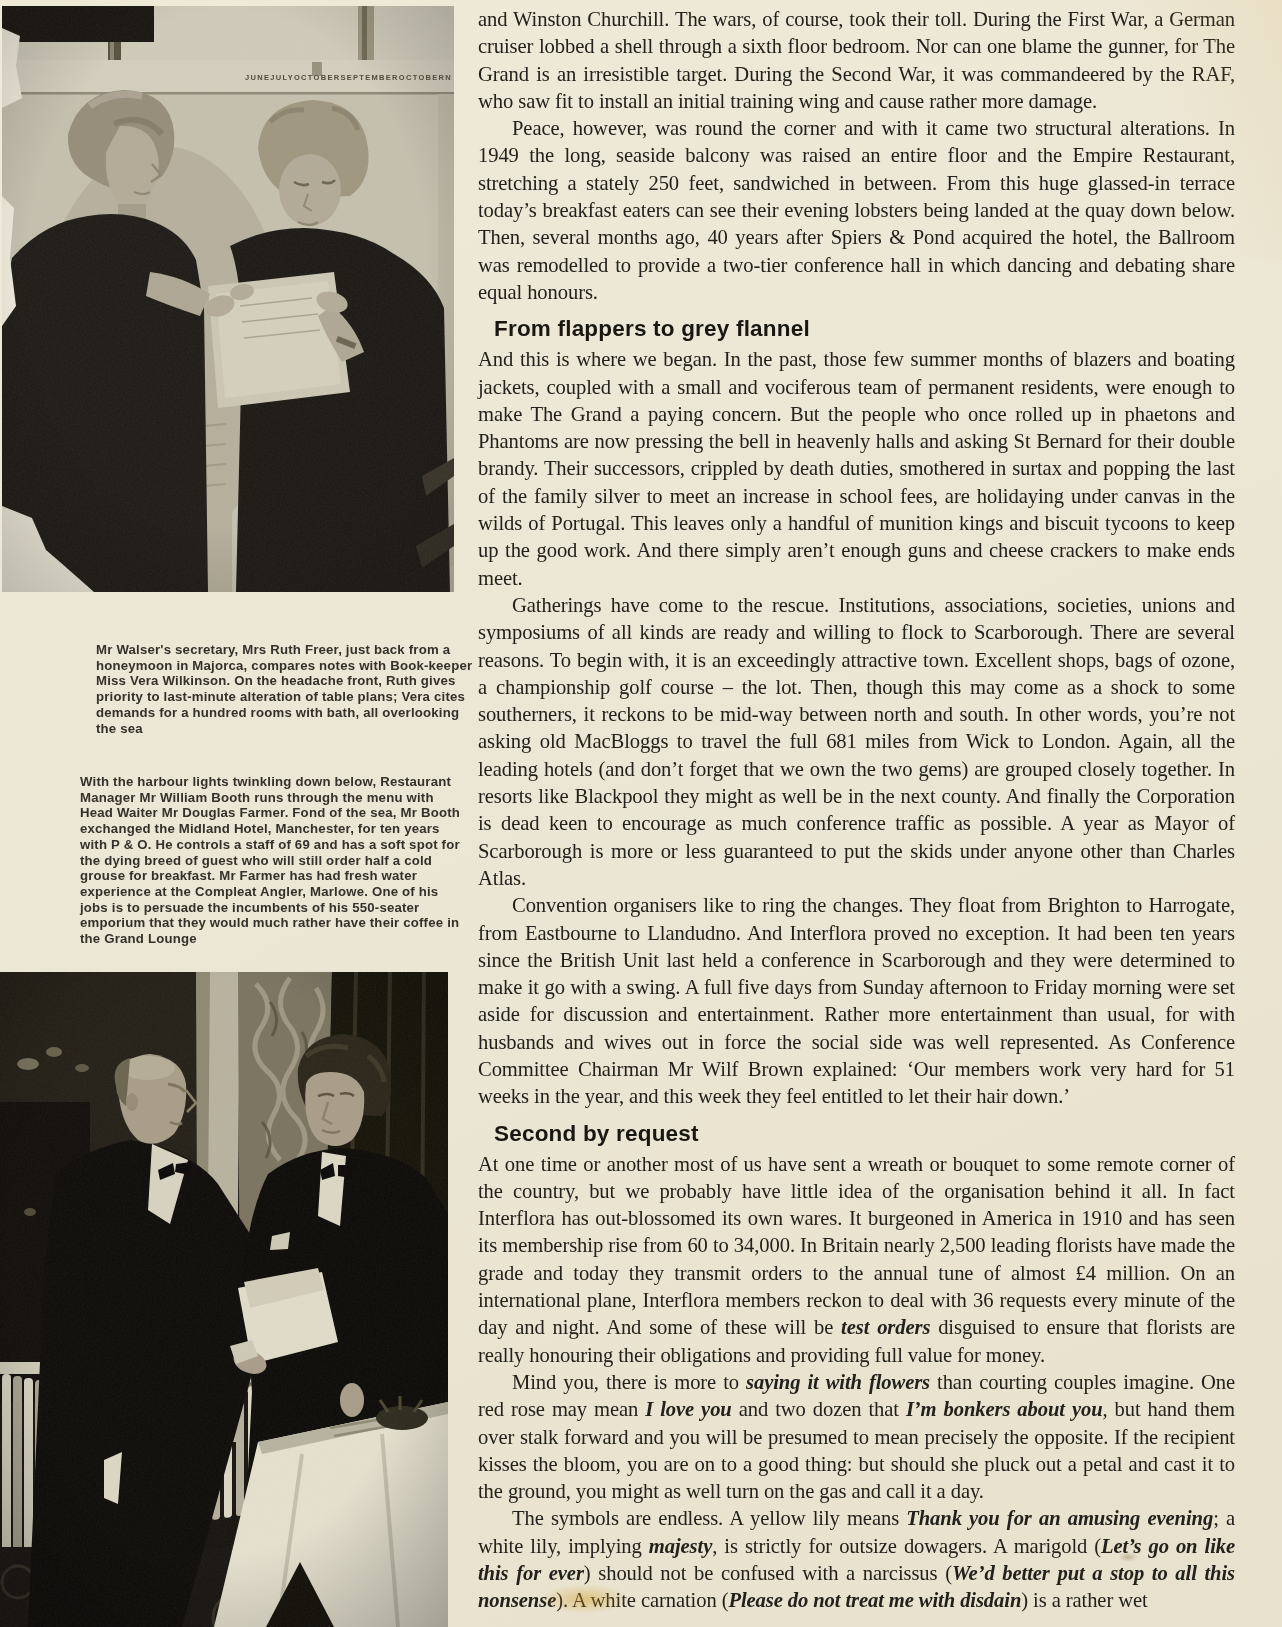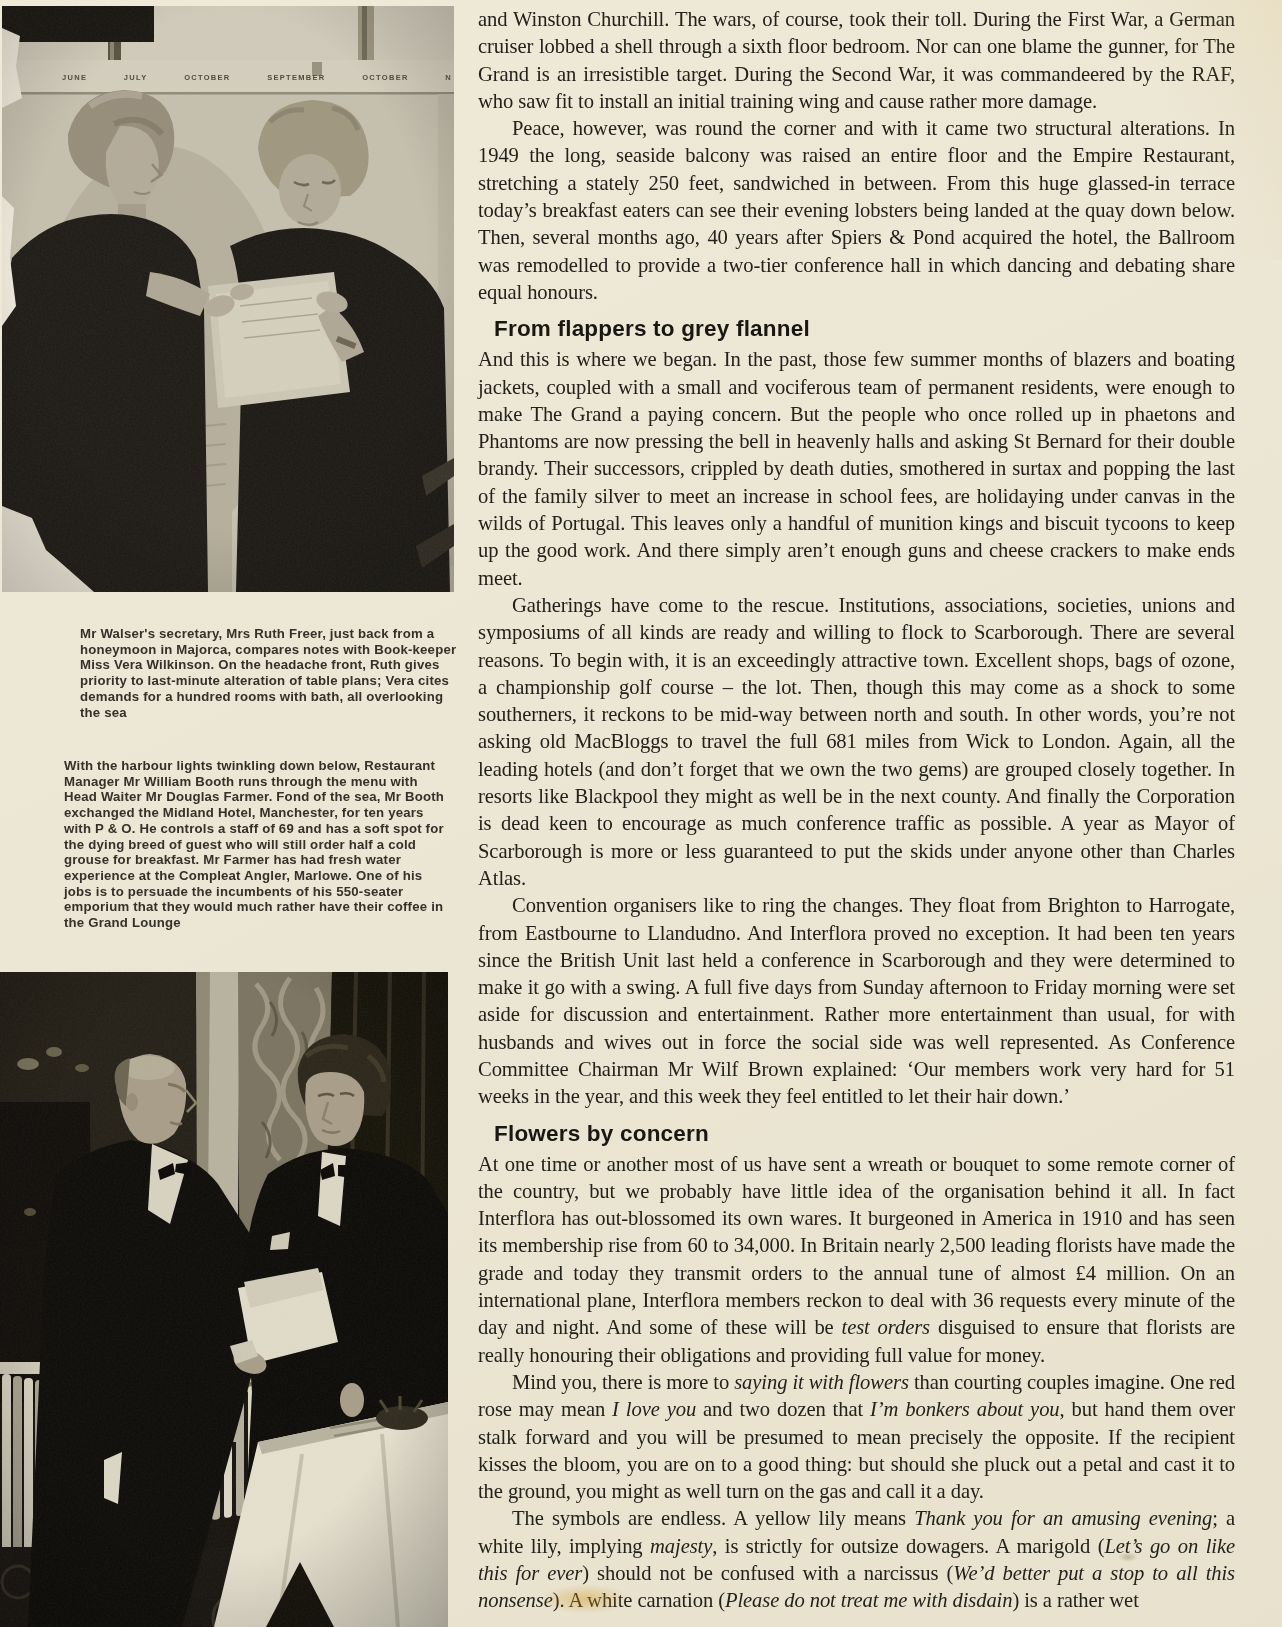--- a/index.html
+++ b/index.html
@@ -9,40 +9,40 @@
     background-image:linear-gradient(155deg,#efe9d8 0%,#ebe5d3 55%,#e7e1cd 100%);
     font-family:"Liberation Serif",serif;
   }
   .article{
     position:absolute;left:478px;top:6px;width:757px;
     color:#23211b;font-size:20.6px;line-height:27.3px;text-align:justify;
     letter-spacing:-0.1px;
   }
   .bodypara{margin:0;}
   .bodypara.ind{text-indent:34px;}
-  .bodypara em{font-style:italic;}
+  .bodypara em{font-style:italic;font-weight:bold;}
   .subhead{
     font-family:"Liberation Sans",sans-serif;font-weight:bold;
     font-size:22.5px;line-height:26px;margin:10px 0 4px 16px;color:#191711;
     text-align:left;letter-spacing:0.2px;text-indent:0;
   }
   .caption{
     position:absolute;font-family:"Liberation Sans",sans-serif;font-weight:bold;
     font-size:13.2px;line-height:15.7px;color:#34312a;letter-spacing:0.2px;
-    text-align:left;margin:0;
+    text-align:left;margin:16px;
   }
   #cap1{left:80px;top:626px;width:382px;}
   #cap2{left:64px;top:758px;width:386px;}
   .photo{position:absolute;}
   #photo1{left:2px;top:6px;width:452px;height:586px;}
   #photo2{left:0px;top:972px;width:448px;height:655px;}
   .photo svg{display:block;width:100%;height:100%;}
   .cal-months{
     position:absolute;left:0;top:57px;width:100%;height:28px;
-    display:flex;justify-content:space-between;align-items:center;
+    display:flex;justify-content:flex-end;align-items:center;
     padding:0 2px 0 60px;box-sizing:border-box;overflow:hidden;
   }
   .month{
     font-family:"Liberation Sans",sans-serif;font-size:7.5px;font-weight:bold;
     letter-spacing:1.3px;color:#514c3c;white-space:nowrap;flex:0 0 auto;
   }
   .stain{position:absolute;pointer-events:none;}
   #stain1{left:540px;top:1584px;width:90px;height:30px;border-radius:50%;
     background:radial-gradient(ellipse,rgba(210,155,35,0.45),rgba(210,155,35,0) 70%);}
   #stain2{left:1118px;top:1552px;width:20px;height:10px;border-radius:50%;
@@ -276,21 +276,21 @@
   </svg>
 </div>
 
 <div class="article">
     <p class="bodypara"><span>and Winston Churchill. The wars, of course, took their toll. During the First War, a German cruiser lobbed a shell through a sixth floor bedroom. Nor can one blame the gunner, for The Grand is an irresistible target. During the Second War, it was commandeered by the RAF, who saw fit to install an initial training wing and cause rather more damage.</span></p>
     <p class="bodypara ind"><span>Peace, however, was round the corner and with it came two structural alterations. In 1949 the long, seaside balcony was raised an entire floor and the Empire Restaurant, stretching a stately 250 feet, sandwiched in between. From this huge glassed-in terrace today’s breakfast eaters can see their evening lobsters being landed at the quay down below. Then, several months ago, 40 years after Spiers &amp; Pond acquired the hotel, the Ballroom was remodelled to provide a two-tier conference hall in which dancing and debating share equal honours.</span></p>
     <div class="subhead">From flappers to grey flannel</div>
     <p class="bodypara"><span>And this is where we began. In the past, those few summer months of blazers and boating jackets, coupled with a small and vociferous team of permanent residents, were enough to make The Grand a paying concern. But the people who once rolled up in phaetons and Phantoms are now pressing the bell in heavenly halls and asking St Bernard for their double brandy. Their successors, crippled by death duties, smothered in surtax and popping the last of the family silver to meet an increase in school fees, are holidaying under canvas in the wilds of Portugal. This leaves only a handful of munition kings and biscuit tycoons to keep up the good work. And there simply aren’t enough guns and cheese crackers to make ends meet.</span></p>
     <p class="bodypara ind"><span>Gatherings have come to the rescue. Institutions, associations, societies, unions and symposiums of all kinds are ready and willing to flock to Scarborough. There are several reasons. To begin with, it is an exceedingly attractive town. Excellent shops, bags of ozone, a championship golf course – the lot. Then, though this may come as a shock to some southerners, it reckons to be mid-way between north and south. In other words, you’re not asking old MacBloggs to travel the full 681 miles from Wick to London. Again, all the leading hotels (and don’t forget that we own the two gems) are grouped closely together. In resorts like Blackpool they might as well be in the next county. And finally the Corporation is dead keen to encourage as much conference traffic as possible. A year as Mayor of Scarborough is more or less guaranteed to put the skids under anyone other than Charles Atlas.</span></p>
     <p class="bodypara ind"><span>Convention organisers like to ring the changes. They float from Brighton to Harrogate, from Eastbourne to Llandudno. And Interflora proved no exception. It had been ten years since the British Unit last held a conference in Scarborough and they were determined to make it go with a swing. A full five days from Sunday afternoon to Friday morning were set aside for discussion and entertainment. Rather more entertainment than usual, for with husbands and wives out in force the social side was well represented. As Conference Committee Chairman Mr Wilf Brown explained: ‘Our members work very hard for 51 weeks in the year, and this week they feel entitled to let their hair down.’</span></p>
-    <div class="subhead">Flowers by concern</div>
+    <div class="subhead">Second by request</div>
     <p class="bodypara"><span>At one time or another most of us have sent a wreath or bouquet to some remote corner of the country, but we probably have little idea of the organisation behind it all. In fact Interflora has out-blossomed its own wares. It burgeoned in America in 1910 and has seen its membership rise from 60 to 34,000. In Britain nearly 2,500 leading florists have made the grade and today they transmit orders to the annual tune of almost £4 million. On an international plane, Interflora members reckon to deal with 36 requests every minute of the day and night. And some of these will be </span><em>test orders</em><span> disguised to ensure that florists are really honouring their obligations and providing full value for money.</span></p>
     <p class="bodypara ind"><span>Mind you, there is more to </span><em>saying it with flowers</em><span> than courting couples imagine. One red rose may mean </span><em>I love you</em><span> and two dozen that </span><em>I’m bonkers about you</em><span>, but hand them over stalk forward and you will be presumed to mean precisely the opposite. If the recipient kisses the bloom, you are on to a good thing: but should she pluck out a petal and cast it to the ground, you might as well turn on the gas and call it a day.</span></p>
     <p class="bodypara ind"><span>The symbols are endless. A yellow lily means </span><em>Thank you for an amusing evening</em><span>; a white lily, implying </span><em>majesty</em><span>, is strictly for outsize dowagers. A marigold (</span><em>Let’s go on like this for ever</em><span>) should not be confused with a narcissus (</span><em>We’d better put a stop to all this nonsense</em><span>). A white carnation (</span><em>Please do not treat me with disdain</em><span>) is a rather wet</span></p>
   </div>
 
 <div class="stain" id="stain1"></div>
 <div class="stain" id="stain2"></div>
 <div class="stain" id="corner-tint"></div>
 
 </body></html>

